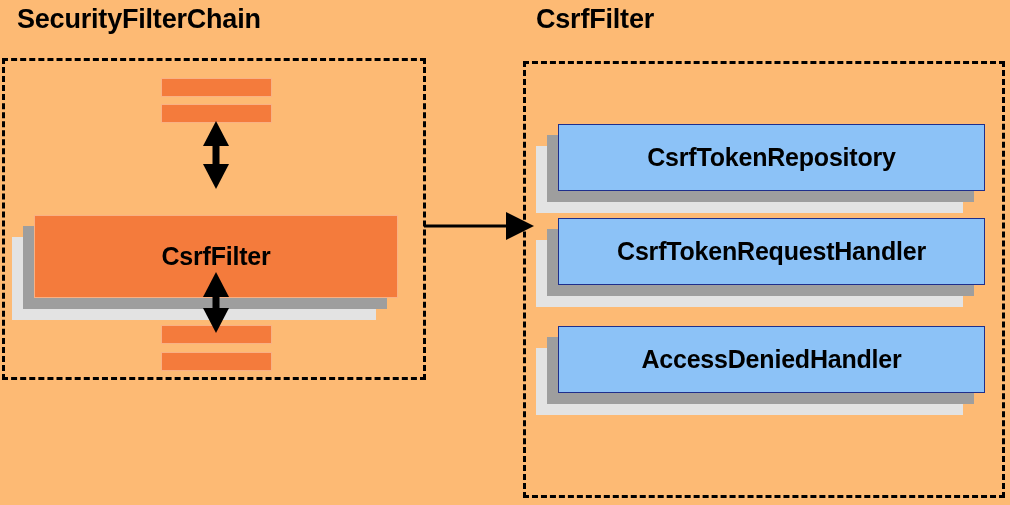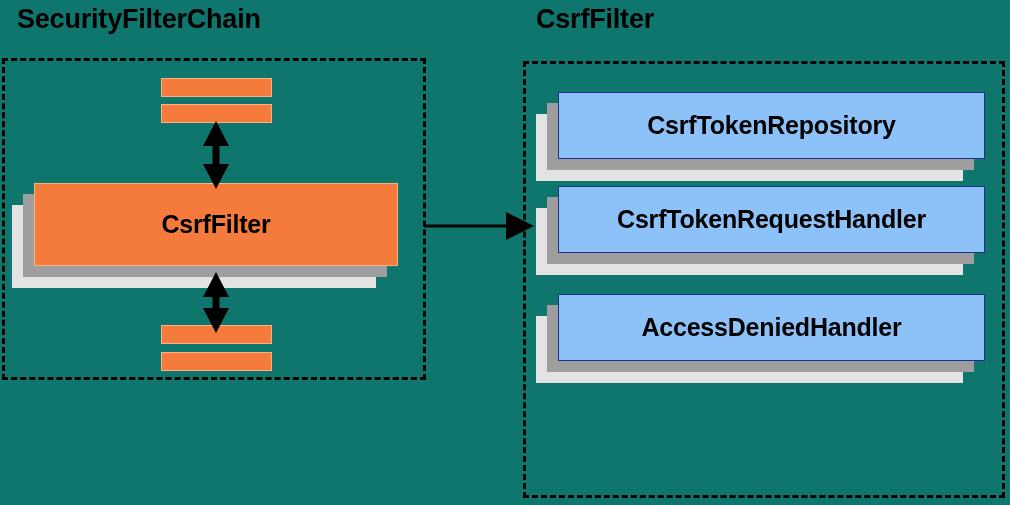--- a/index.html
+++ b/index.html
@@ -4,21 +4,21 @@
 <style>
   html, body {
     margin: 0;
     padding: 0;
     background: #ffffff;
   }
   #canvas {
     position: relative;
     width: 1010px;
     height: 505px;
-    background: #0f766e;
+    background: #fdba74;
     font-family: "Liberation Sans", sans-serif;
     overflow: hidden;
   }
 
   
   .panel-title {
     position: absolute;
     font-size: 27px;
     font-weight: bold;
     color: #000000;
@@ -34,20 +34,21 @@
     border: 3px dashed #000000;
     background: transparent;
     box-sizing: border-box;
   }
   #panel-left  { left: 2px;   top: 58px; width: 424px; height: 322px; }
   #panel-right { left: 523px; top: 61px; width: 482px; height: 437px; }
 
   
   .stack {
     position: absolute;
+    margin-top: 32px;
   }
   .stack .plate {
     position: absolute;
     box-sizing: border-box;
   }
   .stack .plate-back {
     background: #e3e3e3;
     left: -22px;
     top: 22px;
     width: 100%;

